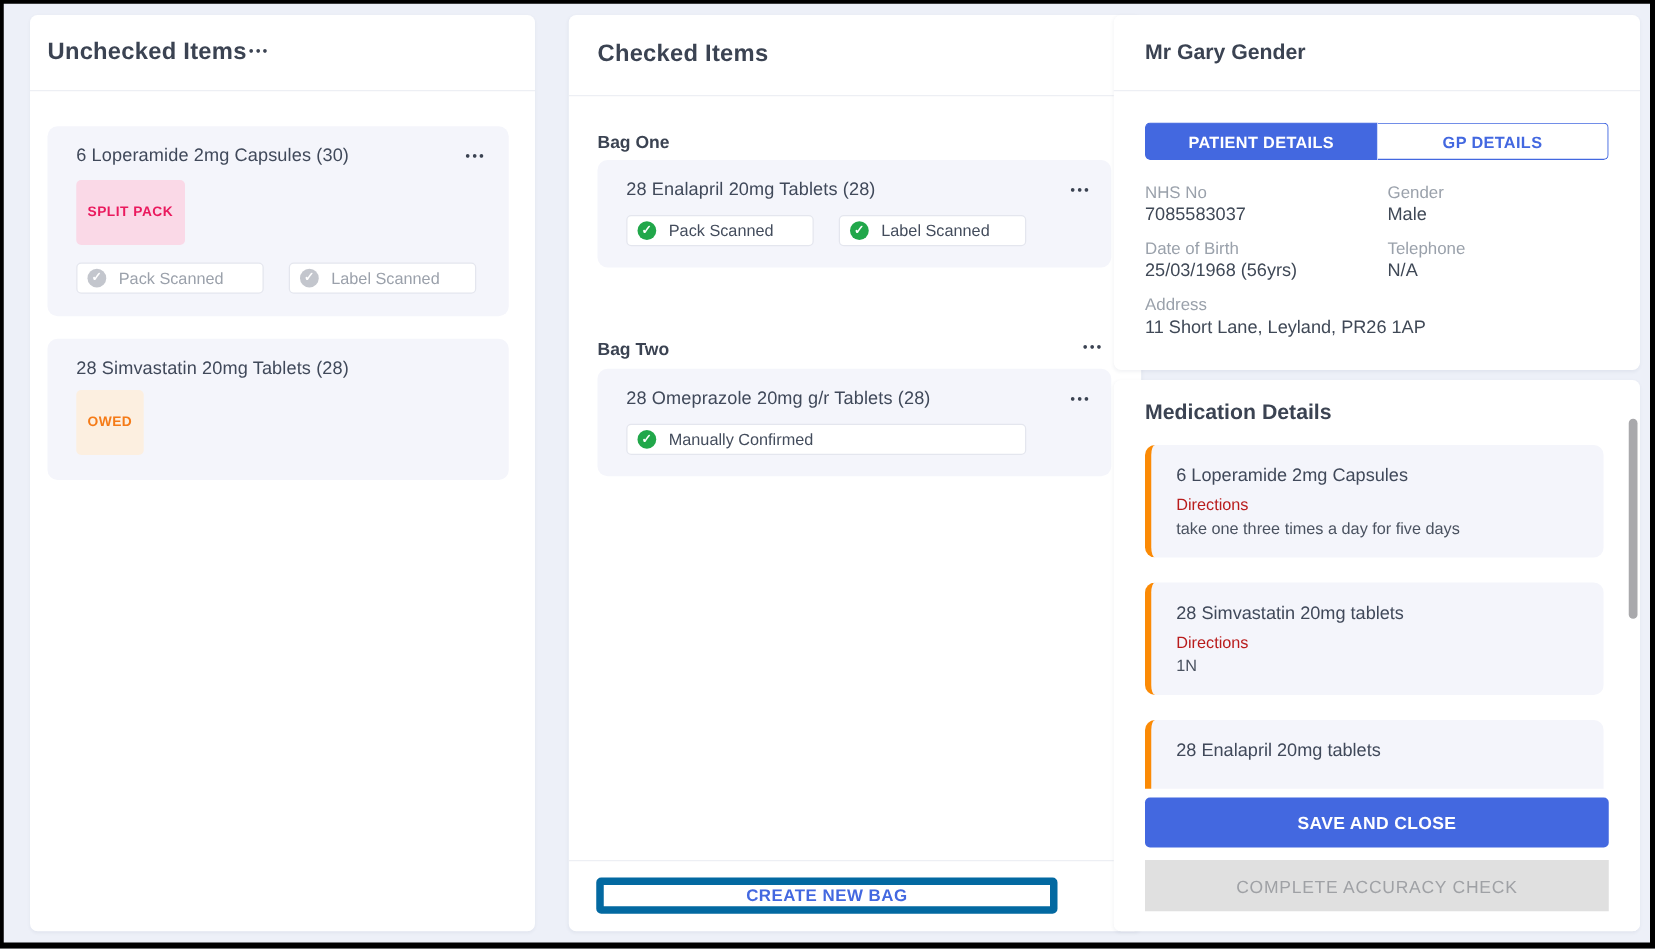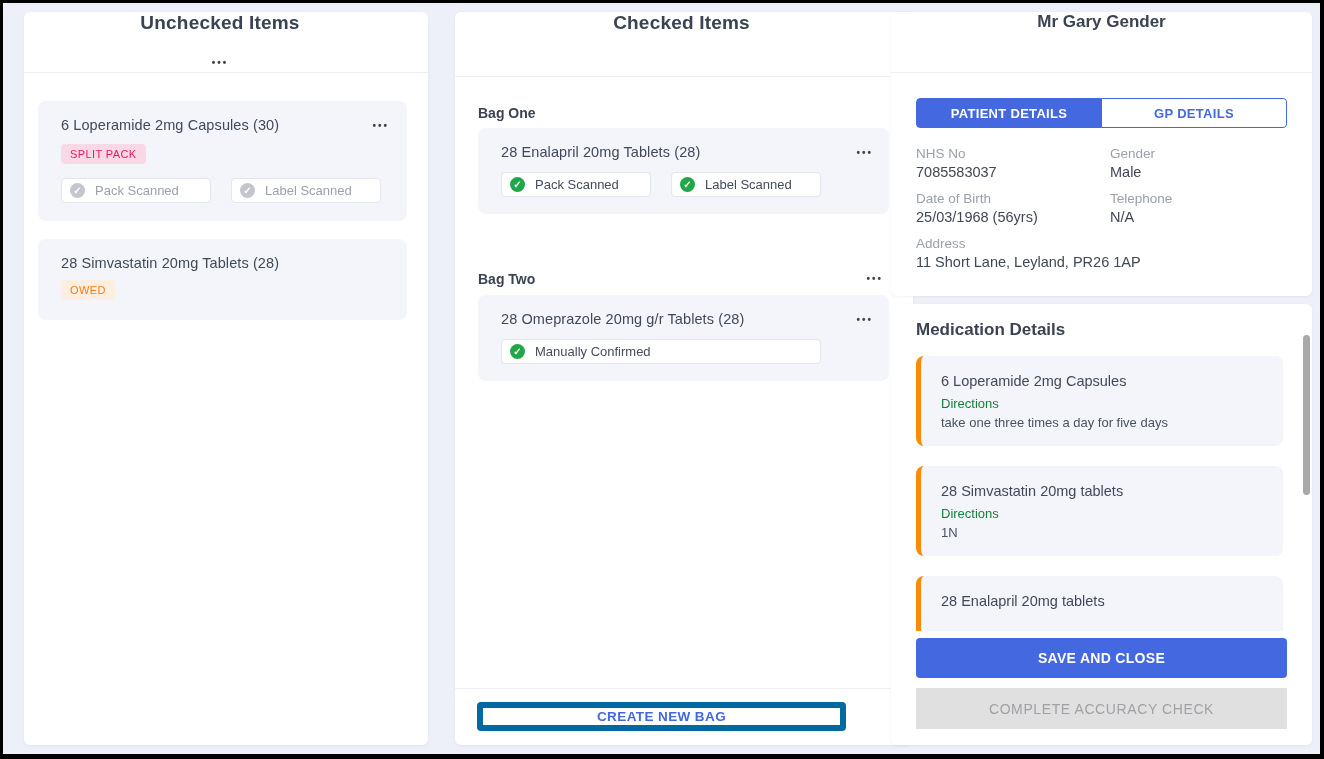--- a/index.html
+++ b/index.html
@@ -12,40 +12,40 @@
     position:relative; width:1324px; height:759px;
     border:3px solid #000; border-right-width:4px; border-bottom-width:5px;
     background:#edf0f8; overflow:hidden;
   }
   .card{
     position:absolute; background:#fff; border-radius:6px;
     box-shadow:0 1px 3px rgba(40,50,90,.06);
   }
   
   .panel-header{
-    display:flex; align-items:center; justify-content:space-between;
-    height:60px; padding:0 26px 0 14px;flex-direction:column;
+    display:flex; align-items:center; justify-content:flex-start;
+    height:60px; padding:0 26px 0 14px;
   }
   .panel-header.inset23{ padding:0 28px 0 23px; height:64px; }
   .panel-title{ font-size:19px; font-weight:700; color:#3b4352; letter-spacing:.2px; }
   .divider{ height:1px; background:#edeff4; }
   .menu-btn{
     border:none; background:transparent; cursor:pointer;
     font-size:10px; letter-spacing:2px; color:#3b4352; font-weight:700;
     line-height:1; padding:4px 2px;
   }
   
   .item-card{
     background:#f4f5fb; border-radius:8px; padding:16px 16px 18px 23px;
   }
   .item-top{ display:flex; justify-content:space-between; align-items:flex-start; }
   .item-name{ font-size:14.5px; color:#40495a; letter-spacing:.1px; }
   .badge{
-    display:inline-block; margin-top:9px; padding:4px 9px; border-radius:4px;
-    font-size:11px; font-weight:400; letter-spacing:.4px;
+    display:inline-block; margin-top:9px; padding:20px 9px; border-radius:4px;
+    font-size:11px; font-weight:700; letter-spacing:.4px;
   }
   .badge.pink{ background:#fad9e7; color:#ea1a5e; }
   .badge.orange{ background:#fcefe0; color:#f57b17; }
   .chips{ display:flex; gap:20px; margin-top:14px; }
   .chip{
     display:flex; align-items:center; gap:10px;
     width:150px; height:25px; padding:0 8px;
     background:#fff; border:1px solid #e4e6ee; border-radius:4px;
     font-size:13px; color:#434c5c; cursor:pointer;
   }
@@ -91,21 +91,21 @@
   .f-label{ font-size:13.5px; color:#9aa1ab; margin-bottom:3px; }
   .f-value{ font-size:14.5px; color:#3f4856; }
   
   .med-title{ position:absolute; left:25px; top:16px; font-size:17px; font-weight:700; color:#3b4352; }
   .med-list{ position:absolute; left:25px; top:52px; width:367px; bottom:0; overflow:hidden; }
   .med-card{
     background:#f4f5fb; border-left:5px solid #fb8a05; border-radius:8px;
     padding:17px 20px 16px 20px; margin-bottom:20px;
   }
   .med-name{ font-size:14.5px; color:#40495a; }
-  .med-dir-label{ font-size:13px; color:#15803d; margin-top:7px; }
+  .med-dir-label{ font-size:13px; color:#b91c1c; margin-top:7px; }
   .med-dir{ font-size:13px; color:#4a5260; margin-top:4px; }
   .scroll-thumb{
     position:absolute; right:2px; top:31px; width:7px; height:160px;
     background:#a9a9ac; border-radius:4px; cursor:pointer;
   }
   .panel-footer{
     position:absolute; left:0; right:0; top:327px; bottom:0; background:#fff;
   }
   .btn-primary{
     position:absolute; left:25px; top:7px; width:371px; height:40px;

